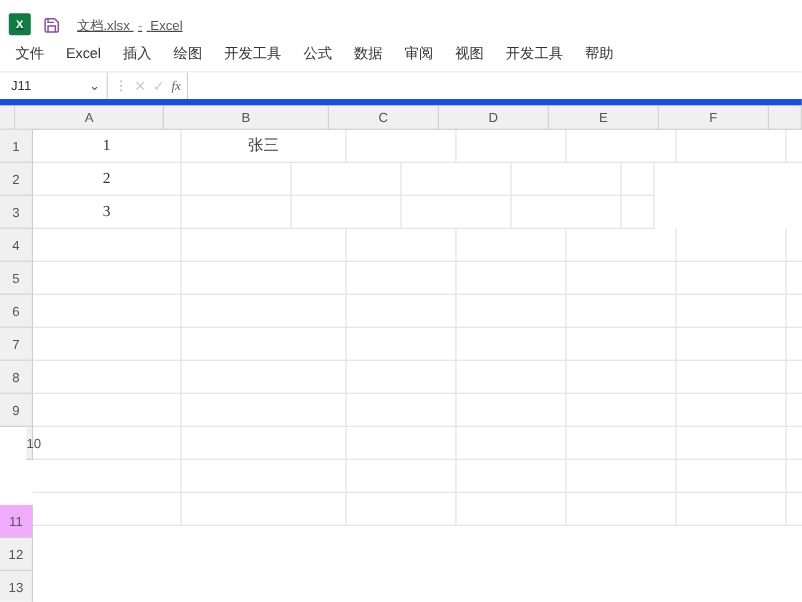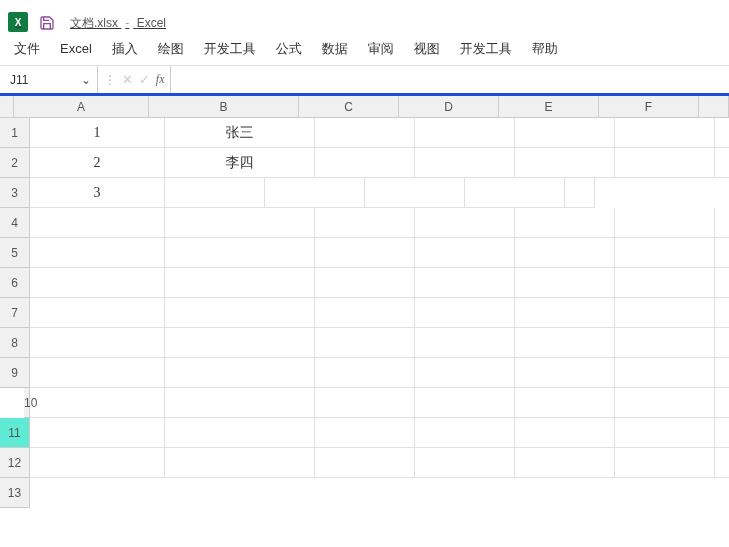--- a/index.html
+++ b/index.html
@@ -60,21 +60,21 @@
   font-size: 13px;
   color: #333;
   cursor: pointer;
   padding: 6px 0;
 }
 
 .formula-bar {
   display: flex;
   align-items: center;
   height: 30px;
-  border-bottom: 3px solid #1d4ed8;
+  border-bottom: 6px solid #1d4ed8;
   background: #fff;
 }
 .name-box {
   width: 98px;
   height: 100%;
   display: flex;
   align-items: center;
   border-right: 1px solid #ccc;
   padding: 0 4px 0 10px;
   font-size: 12px;
@@ -129,21 +129,22 @@
 .row-header {
   background: #f0f0f0;
   border-right: 1px solid #ccc;
   border-bottom: 1px solid #ccc;
   text-align: center;
   font-size: 12px;
   color: #555;
   line-height: 30px;
 }
 .row-header.active {
-  background: #5eead4;
+  background: #f0abfc;
+  margin-top: 41px;
 }
 .grid-rows { }
 .grid-row { display: flex; }
 .cell {
   border-right: 1px solid #e0e0e0;
   border-bottom: 1px solid #e0e0e0;
   height: 30px;
   line-height: 30px;
   text-align: center;
   font-size: 14px;
@@ -242,21 +243,20 @@
           <div class="cell col-A data" style="width: 135px;">1</div>
           <div class="cell col-B data" style="width: 150px;">张三</div>
           <div class="cell col-C" style="width: 100px;"></div>
           <div class="cell col-D" style="width: 100px;"></div>
           <div class="cell col-E" style="width: 100px;"></div>
           <div class="cell col-F" style="width: 100px;"></div>
           <div class="cell" style="width: 30px;"></div>
         </div>
         <div class="grid-row">
           <div class="cell col-A data" style="width: 135px;">2</div>
-          <div class="cell col-B data" style="width: 150px;">李四</div>
           <div class="cell col-C" style="width: 100px;"></div>
           <div class="cell col-D" style="width: 100px;"></div>
           <div class="cell col-E" style="width: 100px;"></div>
           <div class="cell col-F" style="width: 100px;"></div>
           <div class="cell" style="width: 30px;"></div>
         </div>
         <div class="grid-row">
           <div class="cell col-A data" style="width: 135px;">3</div>
           <div class="cell col-C" style="width: 100px;"></div>
           <div class="cell col-D" style="width: 100px;"></div>

